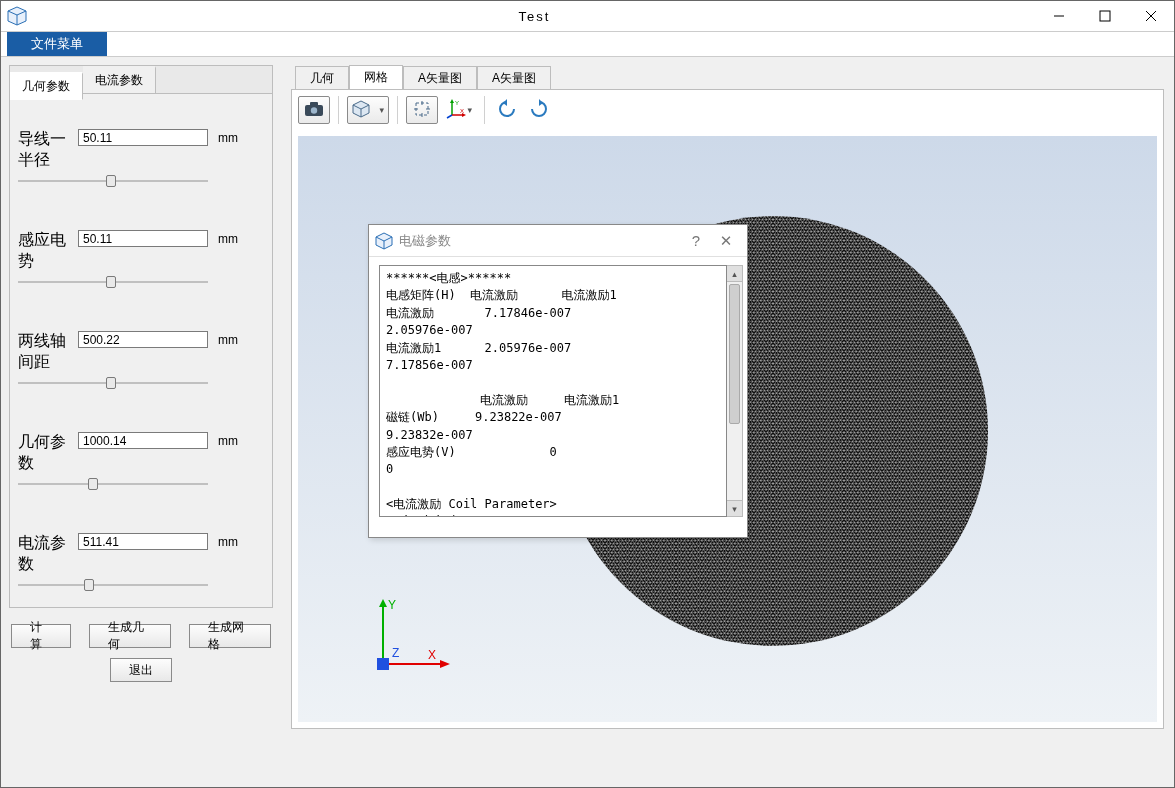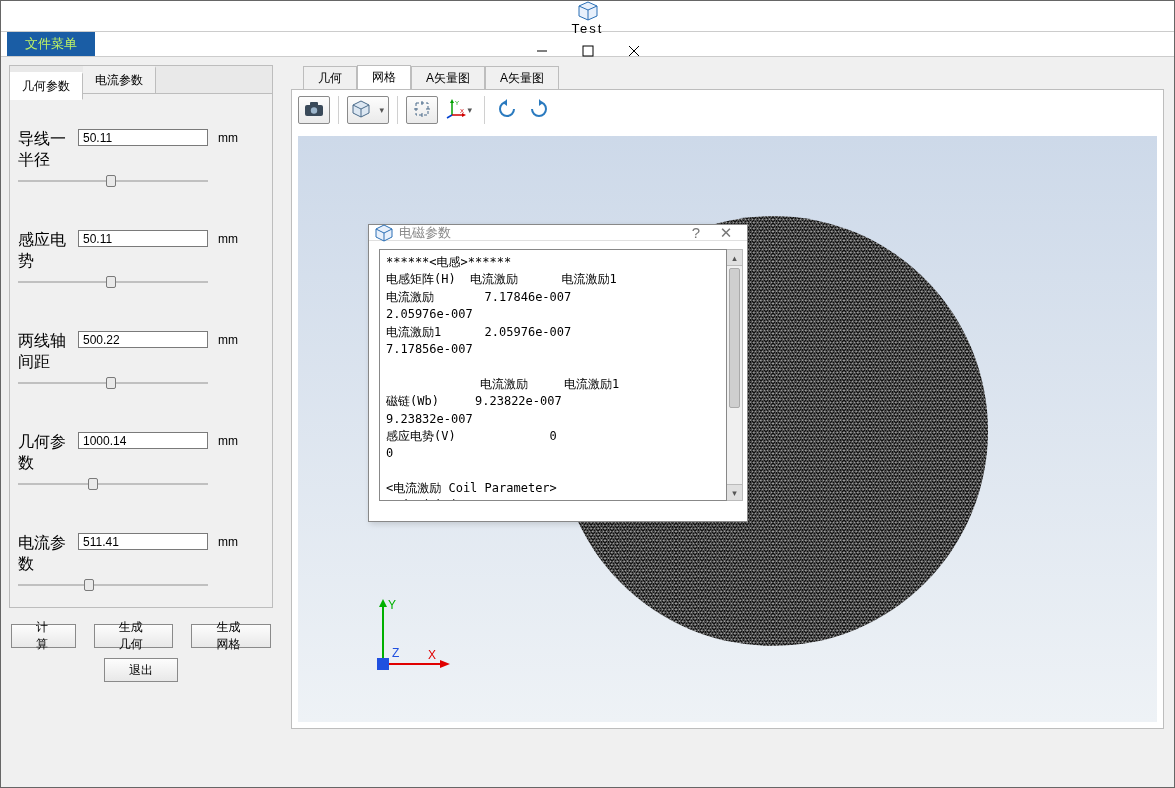--- a/index.html
+++ b/index.html
@@ -1,30 +1,30 @@
 <!DOCTYPE html>
 <html><head>
 <meta charset="utf-8">
 <style>
   * { box-sizing: border-box; }
   html, body { margin:0; padding:0; font-family: "Microsoft YaHei", Arial, sans-serif; font-size:12px; color:#000; background:#fff; }
   .window { width:1175px; height:788px; border:1px solid #666; position:relative; background:#f0f0f0; overflow:hidden; }
 
   
-  .titlebar { height:30px; display:flex; align-items:center; background:#fff;flex-direction:column; }
+  .titlebar { height:30px; display:flex; align-items:center; background:#fff; }
   .titlebar .app-icon { width:20px; height:20px; margin:0 6px; }
   .titlebar .title { flex:1; text-align:center; font-family: "Segoe UI", sans-serif; font-size:13px; color:#000; letter-spacing:2px; }
   .titlebar .ctrls { display:flex; }
   .titlebar .ctrl { width:46px; height:30px; display:flex; align-items:center; justify-content:center; font-size:14px; }
 
   .app-icon svg { width:20px; height:20px; }
 
   
   .menubar { height:26px; background:#fff; border-top:1px solid #ccc; border-bottom:1px solid #ccc; display:flex; align-items:stretch; }
-  .menubar .menu-item { padding:0 18px; display:flex; align-items:center; background:#1a5da5; color:#bef264; margin:0 6px; font-size:13px; }
+  .menubar .menu-item { padding:0 24px; display:flex; align-items:center; background:#1a5da5; color:#ffffff; margin:0 6px; font-size:13px; }
 
   
   .main { display:flex; height:calc(788px - 30px - 26px - 2px); background:#f0f0f0; }
   .sidebar { width:280px; padding:8px; }
   .panel { border:1px solid #bdbdbd; background:#f0f0f0; padding:0; }
 
   
   .side-tabs { display:flex; border-bottom:1px solid #bdbdbd; background:#f0f0f0; }
   .side-tabs .tab { padding:4px 12px; border-right:1px solid #bdbdbd; background:#f0f0f0; border-top:2px solid transparent; font-size:12px; }
   .side-tabs .tab.active { background:#fff; border-top:2px solid #fff; position:relative; top:6px; border-bottom:1px solid #fff; margin-bottom:-1px; }
@@ -37,26 +37,26 @@
   .form-row input[type=text] { width:130px; height:17px; border:1px solid #7a7a7a; padding:0 4px; font-size:12px; background:#fff; }
   .form-row .unit { margin-left:10px; font-size:12px; }
 
   .slider-row { margin:2px 0 16px 0; padding-left:0; }
   .slider { position:relative; width:190px; height:16px; }
   .slider .track { position:absolute; left:0; right:0; top:7px; height:2px; background:#c0c0c0; }
   .slider .thumb { position:absolute; top:2px; width:10px; height:12px; background:#e9e9e9; border:1px solid #7a7a7a; border-radius:2px; }
 
   .btn-row { display:flex; gap:18px; justify-content:flex-start; padding:16px 2px 4px 2px; }
   .btn-row.center { justify-content:center; padding-top:6px; padding-bottom:10px; }
-  .btn { min-width:58px; height:24px; border:1px solid #8a8a8a; background:linear-gradient(#fdfdfd,#e8e8e8); font-size:12px; display:flex; align-items:center; justify-content:center; padding:0 24px; }
+  .btn { min-width:58px; height:24px; border:1px solid #8a8a8a; background:linear-gradient(#fdfdfd,#e8e8e8); font-size:12px; display:flex; align-items:center; justify-content:center; padding:0 18px; }
 
   
   .viewport-area { flex:1; position:relative; padding:8px 10px 10px 10px; }
 
-  .view-tabs { display:flex; gap:0; margin-left:12px; }
+  .view-tabs { display:flex; gap:0; margin-left:4px; }
   .view-tabs .vtab { padding:3px 14px; border:1px solid #bdbdbd; border-bottom:none; background:#f0f0f0; font-size:12px; position:relative; }
   .view-tabs .vtab.active { background:#fff; z-index:2; }
   .view-tabs .vtab:not(.active){ top:1px; }
 
   .viewport { border:1px solid #bdbdbd; background:#fff; height:640px; position:relative; overflow:hidden; }
 
   .toolbar { display:flex; align-items:center; padding:6px 6px; gap:6px; background:#fff; }
   .tool-group { display:flex; align-items:center; border-right:1px solid #d0d0d0; padding-right:8px; margin-right:2px; gap:4px; }
   .tool-group:last-child { border-right:none; }
   .tool-btn { width:32px; height:28px; border:1px solid #8a8a8a; background:linear-gradient(#fdfdfd,#eaeaea); display:flex; align-items:center; justify-content:center; border-radius:2px; }
@@ -70,21 +70,21 @@
     position:absolute; width:430px; height:430px; left:260px; top:80px;
     border-radius:50%; background:#111;
     background-image:
       repeating-linear-gradient(0deg, rgba(255,255,255,0.25) 0 1px, transparent 1px 3px),
       repeating-linear-gradient(60deg, rgba(255,255,255,0.25) 0 1px, transparent 1px 3px),
       repeating-linear-gradient(-60deg, rgba(255,255,255,0.25) 0 1px, transparent 1px 3px);
   }
 
   
   .dialog { position:absolute; left:70px; top:88px; width:380px; background:#fff; border:1px solid #888; box-shadow:2px 2px 6px rgba(0,0,0,0.15); }
-  .dialog .dlg-title { height:16px; display:flex; align-items:center; padding:0 6px; color:#888; font-size:13px; border-bottom:1px solid #e0e0e0; }
+  .dialog .dlg-title { height:32px; display:flex; align-items:center; padding:0 6px; color:#888; font-size:13px; border-bottom:1px solid #e0e0e0; }
   .dialog .dlg-title .dlg-icon { width:18px; height:18px; margin-right:6px; }
   .dialog .dlg-title .dlg-name { flex:1; }
   .dialog .dlg-title .dlg-btn { width:30px; text-align:center; color:#777; font-size:15px; }
   .dialog .dlg-body { padding:8px 4px 20px 10px; display:flex; }
   .dialog textarea.dlg-text {
     flex:1; font-family: "SimSun", "NSimSun", monospace; font-size:12px; line-height:1.45;
     white-space:pre; height:252px; overflow:hidden; resize:none;
     border:1px solid #888; padding:4px 6px; background:#fff; color:#000;
   }
   .dialog .dlg-scroll { width:16px; background:#f0f0f0; border:1px solid #bbb; border-left:none; position:relative; }

